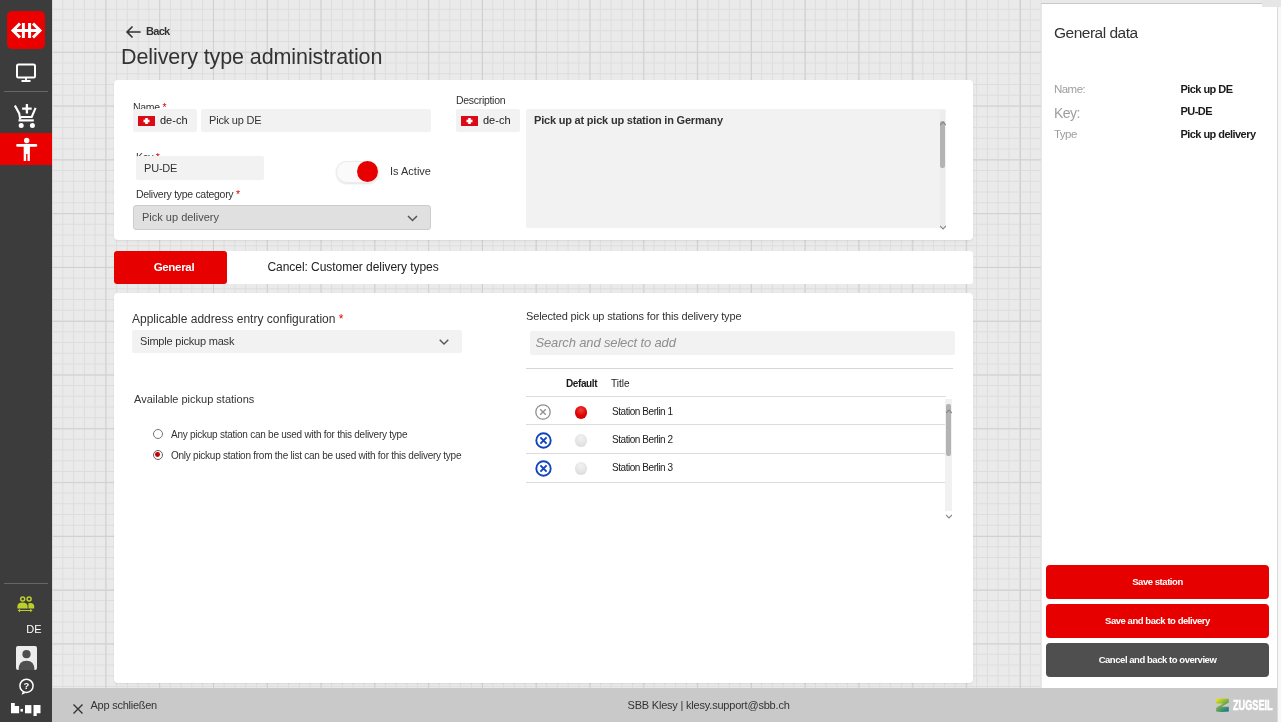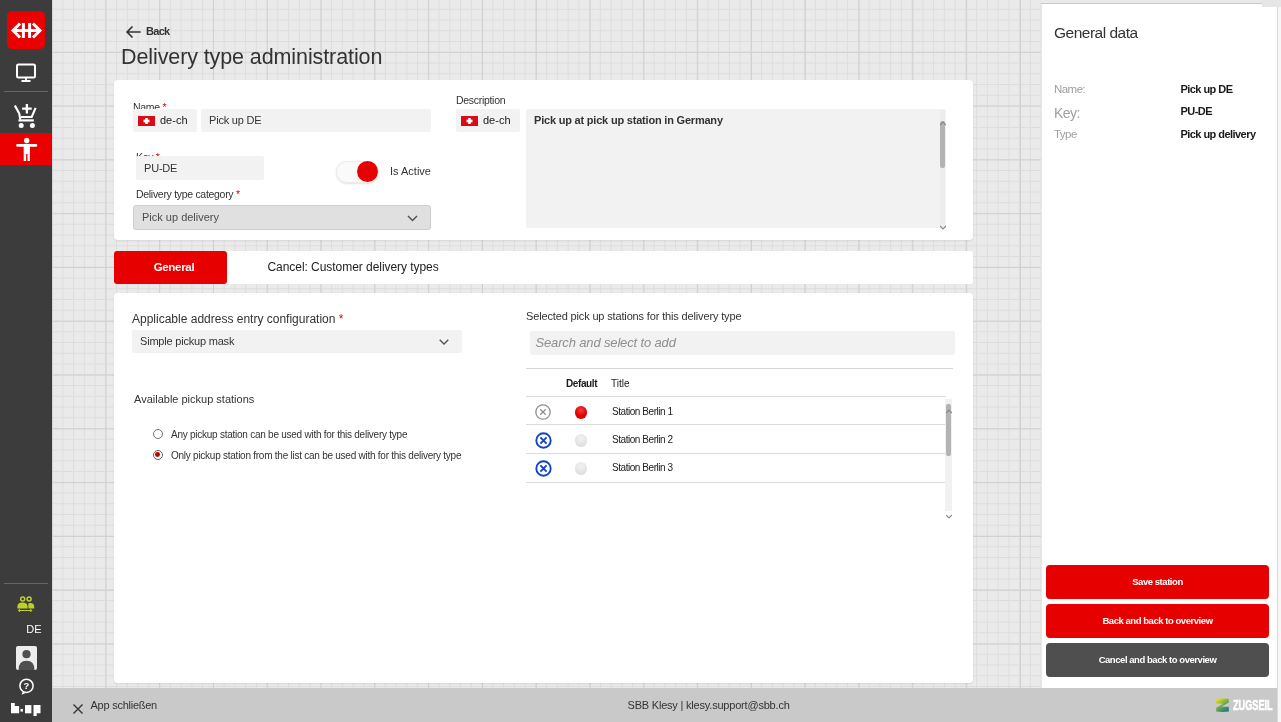--- a/index.html
+++ b/index.html
@@ -179,21 +179,21 @@
 
 <div class="abs" id="rpanel"></div>
 <div class="abs" style="left:1054px; top:23.5px; font-size:15.5px; letter-spacing:-0.5px; color:#333;">General data</div>
 <div class="abs" style="left:1054px; top:82.5px; font-size:11.5px; letter-spacing:-0.55px; color:#9e9e9e;">Name:</div>
 <div class="abs" style="left:1180.5px; top:82.5px; font-size:11px; letter-spacing:-0.55px; font-weight:bold; color:#1a1a1a;">Pick up DE</div>
 <div class="abs" style="left:1054px; top:105px; font-size:14px; letter-spacing:-0.55px; color:#9e9e9e;">Key:</div>
 <div class="abs" style="left:1180.5px; top:105px; font-size:11px; letter-spacing:-0.55px; font-weight:bold; color:#1a1a1a;">PU-DE</div>
 <div class="abs" style="left:1054px; top:127.5px; font-size:11.5px; letter-spacing:-0.55px; color:#9e9e9e;">Type</div>
 <div class="abs" style="left:1180.5px; top:127.5px; font-size:11px; letter-spacing:-0.55px; font-weight:bold; color:#1a1a1a;">Pick up delivery</div>
 <div class="abs btn red" style="top:565px;">Save station</div>
-<div class="abs btn red" style="top:604px;">Back and back to overview</div>
+<div class="abs btn red" style="top:604px;">Save and back to delivery</div>
 <div class="abs btn gray" style="top:643px;">Cancel and back to overview</div>
 
 <div class="abs" style="left:1041px; top:0; width:240px; height:3px; background:#e9e9e9;"></div>
 <div class="abs" style="left:1041px; top:3px; width:240px; height:1px; background:#c9c9c9;"></div>
 <div class="abs" style="left:1276.5px; top:0; width:4.5px; height:722px; background:#f7f7f7; border-left:1px solid #dadada; z-index:9;"></div>
 <div class="abs" style="left:1262px; top:0; width:19px; height:7px; background:#e6e6e6; z-index:10;"></div>
 
 <div class="abs" id="bbar"></div>
 <div class="abs" style="left:73px; top:699.5px; width:10px; height:10px;">
   <svg width="10" height="10" viewBox="0 0 10 10">

